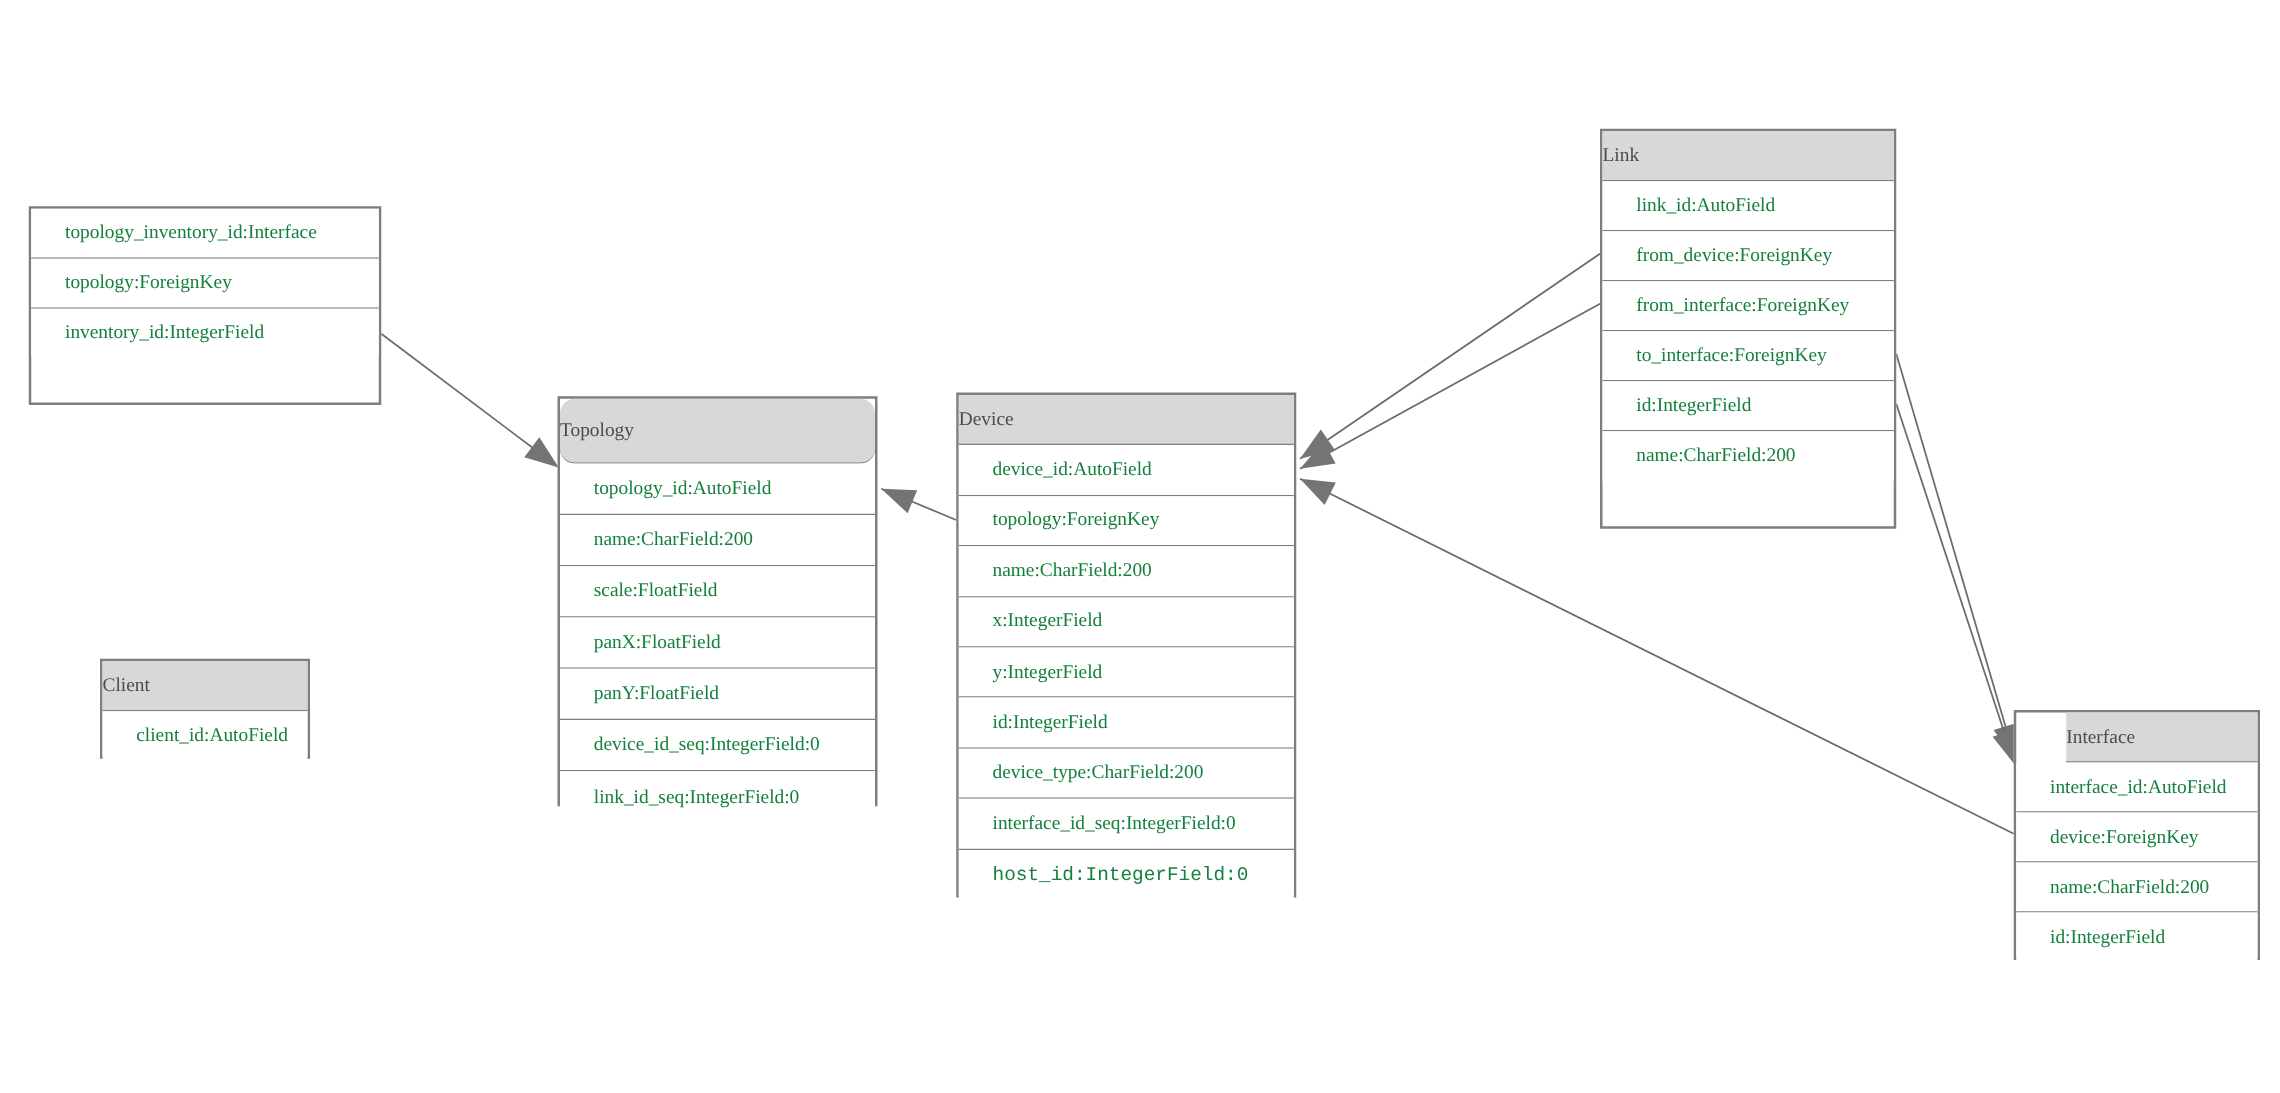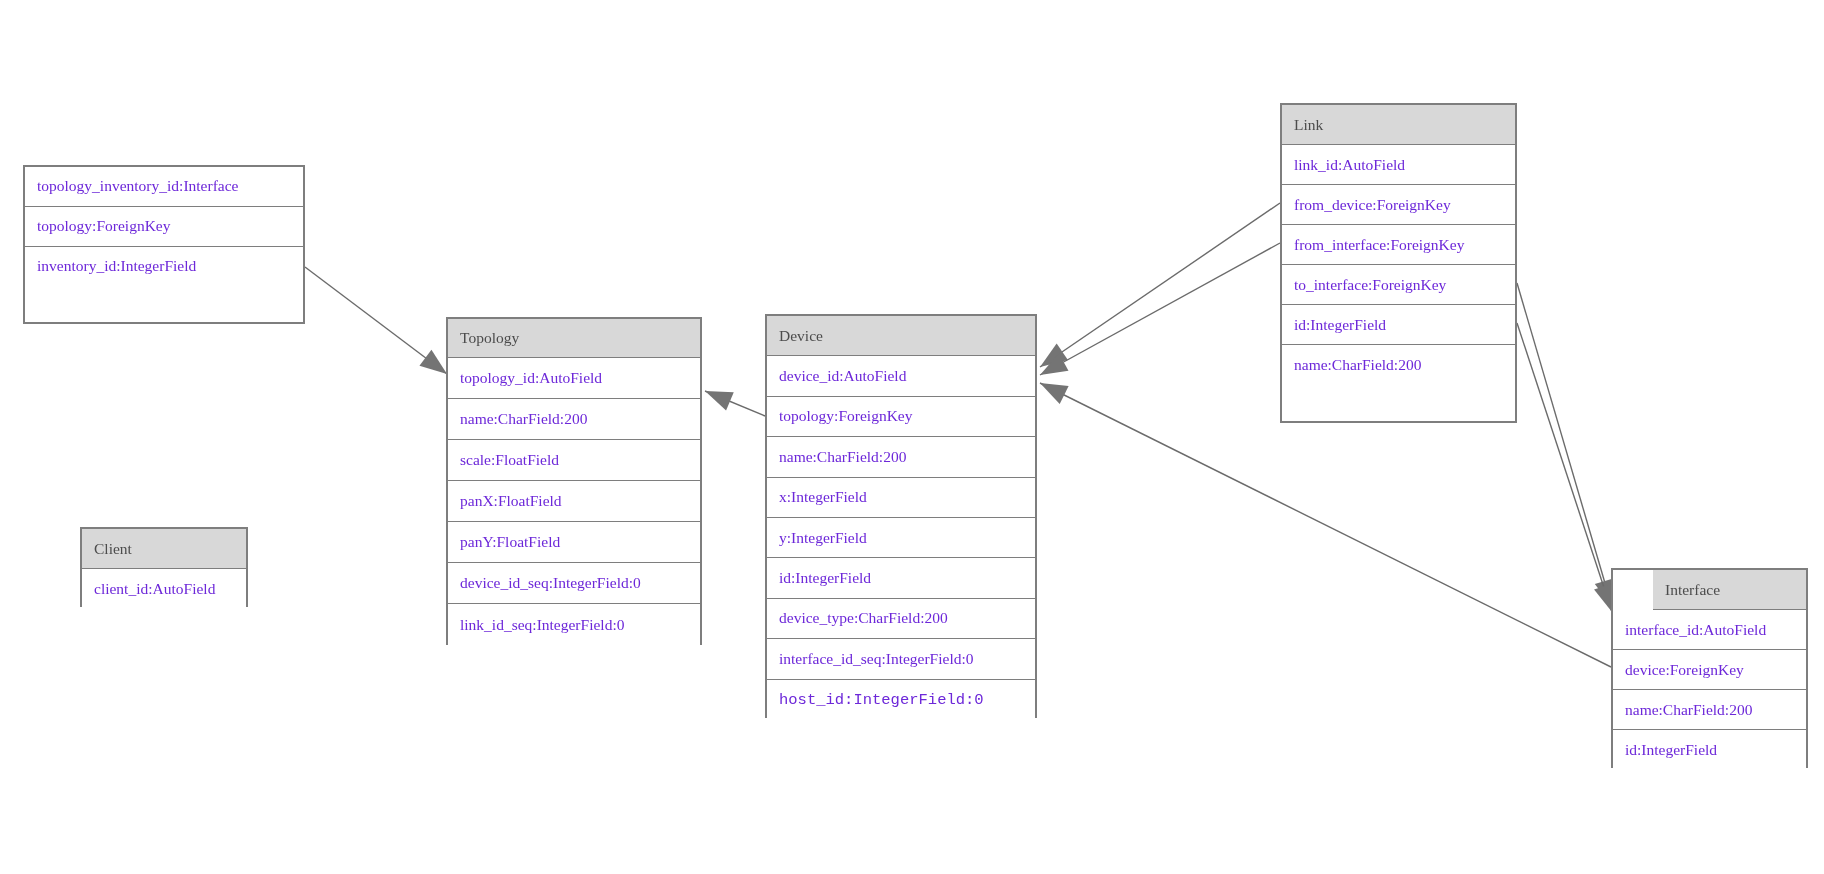--- a/index.html
+++ b/index.html
@@ -31,33 +31,32 @@
     z-index: 2;
     display: flex;
     flex-direction: column;
   }
   .entity-header {
     box-sizing: border-box;
     background: #d8d8d8;
     border-bottom: 1.6px solid #7e7e7e;
     color: #4c4c4c;
     font-size: 15.5px;
-    padding-left: 12px;
     display: flex;
     align-items: center;
     flex: 0 0 auto;
     white-space: nowrap;
     overflow: hidden;
   }
   .entity-field {
     box-sizing: border-box;
     border-bottom: 1.6px solid #7e7e7e;
-    color: #6d28d9;
+    color: #15803d;
     font-size: 15.5px;
-    padding-left: 12px;
+    padding-left: 27px;
     display: flex;
     align-items: center;
     flex: 0 0 auto;
     white-space: nowrap;
     overflow: hidden;
     background: #ffffff;
   }
   .entity-field:last-child {
     border-bottom: none;
   }
@@ -81,21 +80,21 @@
       <polygon points="1612,607 1613.9991686941723,578.2771288946902 1594.8071492301171,583.9044185523607" fill="#747474"></polygon>
       <line x1="1517" y1="323" x2="1612" y2="612" stroke="#6b6b6b" stroke-width="1.4"></line>
       <polygon points="1612,612 1613.068327812235,583.2274666446348 1594.0685285669465,589.4730753930861" fill="#747474"></polygon>
     </svg>
     <div class="entity" style="left: 23px; top: 165px; width: 282px; height: 159px;">
       <div class="entity-field" style="height: 39.75px;">topology_inventory_id:Interface</div>
       <div class="entity-field" style="height: 39.75px;">topology:ForeignKey</div>
       <div class="entity-field" style="height: 39.75px;">inventory_id:IntegerField</div>
     </div>
     <div class="entity" style="left: 446px; top: 317px; width: 256px; height: 328px;">
-      <div class="entity-header" style="height: 39px;">Topology</div>
+      <div class="entity-header" style="height: 52px; border-radius: 12px;">Topology</div>
       <div class="entity-field" style="height: 41px;">topology_id:AutoField</div>
       <div class="entity-field" style="height: 41px;">name:CharField:200</div>
       <div class="entity-field" style="height: 41px;">scale:FloatField</div>
       <div class="entity-field" style="height: 41px;">panX:FloatField</div>
       <div class="entity-field" style="height: 41px;">panY:FloatField</div>
       <div class="entity-field" style="height: 41px;">device_id_seq:IntegerField:0</div>
       <div class="entity-field" style="height: 41px;">link_id_seq:IntegerField:0</div>
     </div>
     <div class="entity" style="left: 80px; top: 527px; width: 168px; height: 80px;">
       <div class="entity-header" style="height: 40px;">Client</div>

